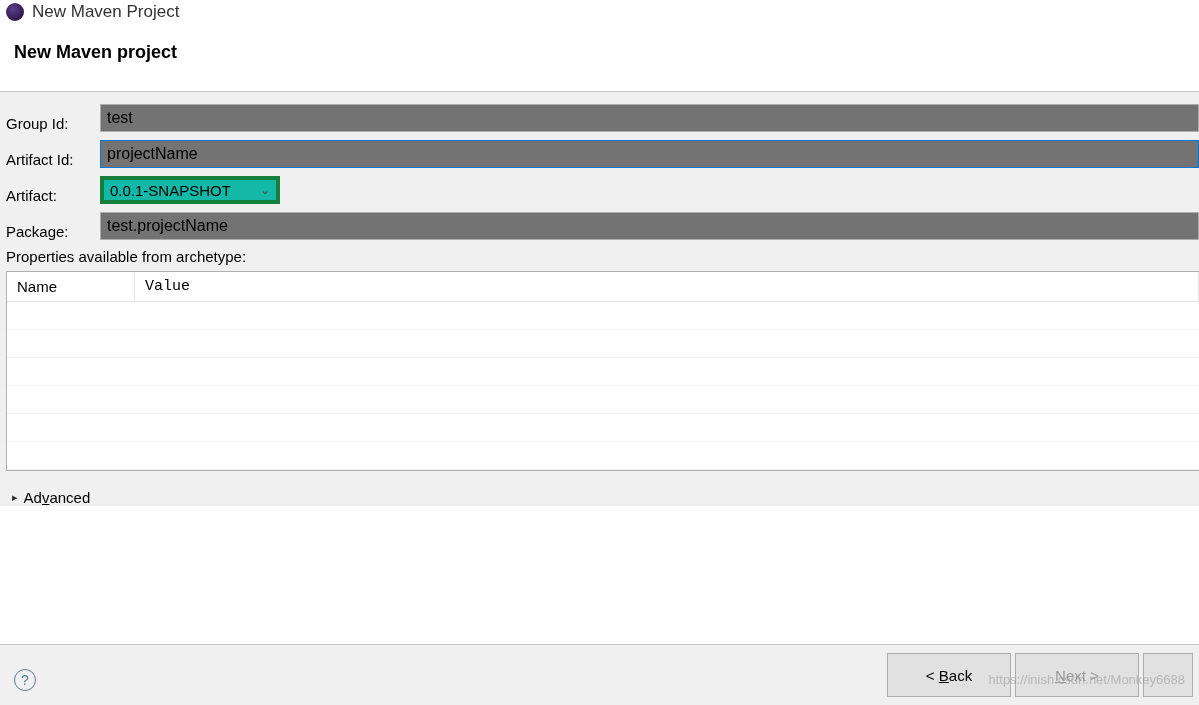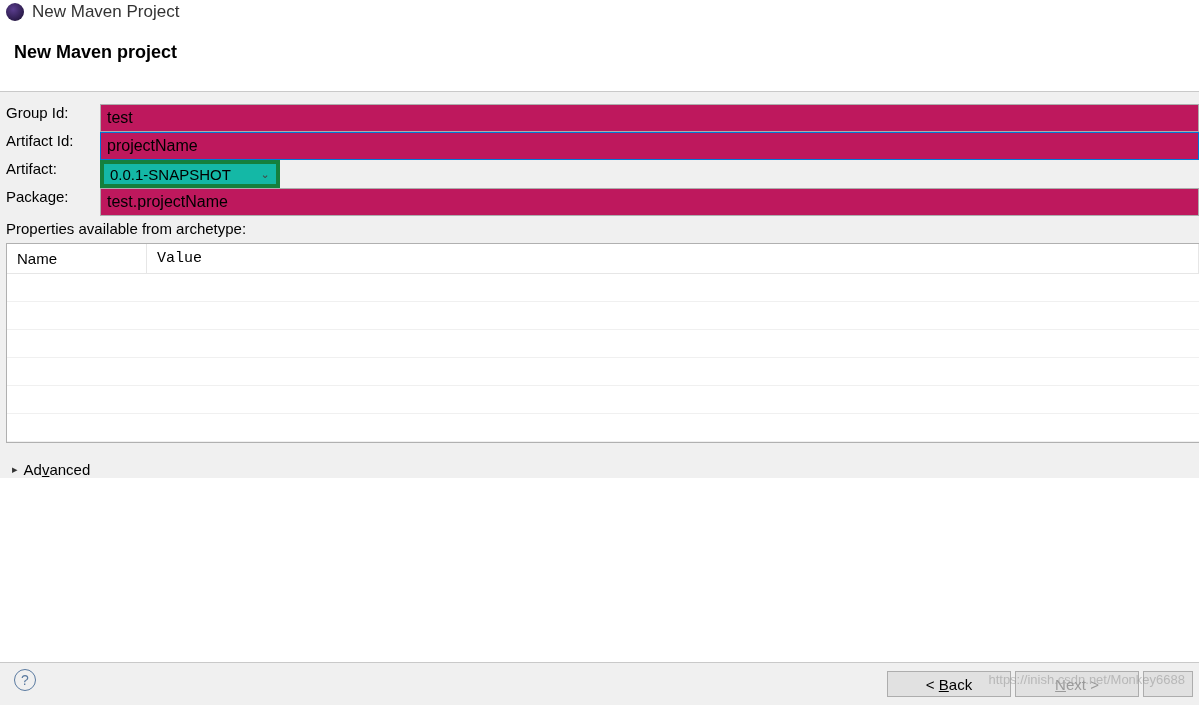--- a/index.html
+++ b/index.html
@@ -45,34 +45,35 @@
     }
     .divider {
       border-top: 1px solid #c9c9c9;
     }
     .form-area {
       background: #f0f0f0;
       padding: 12px 0 0 6px;
     }
     .form-row {
       display: flex;
-      align-items: flex-start;
+      align-items: flex-end;
+      margin-bottom: 8px;
     }
     .form-label {
       width: 94px;
       font-size: 15px;
       flex-shrink: 0;
     }
     .text-input {
       flex: 1;
       height: 28px;
       padding: 2px 6px;
       font-size: 16px;
       font-family: inherit;
-      background: #be185d;
+      background: #737373;
       border: 1px solid #adadad;
       outline: none;
       margin-right: 0;
     }
     .text-input.focused {
       border: 1px solid #0078d7;
     }
     .combo {
       display: flex;
       align-items: center;
@@ -108,21 +109,21 @@
       display: flex;
       background: #fff;
       border-bottom: 1px solid #e6e6e6;
     }
     .th {
       padding: 6px 10px;
       font-size: 15px;
       border-right: 1px solid #e6e6e6;
       text-align: left;
     }
-    .th-name { width: 140px; }
+    .th-name { width: 128px; }
     .th-value { flex: 1; font-family: Liberation Mono, monospace; }
     .table-body-row {
       height: 28px;
       border-bottom: 1px solid #f0f0f0;
     }
     .advanced-row {
       display: flex;
       align-items: center;
       margin: 18px 0 0 6px;
       font-size: 15px;
@@ -159,21 +160,21 @@
       border-radius: 50%;
       display: flex;
       align-items: center;
       justify-content: center;
       color: #5a7aa0;
       font-size: 14px;
       cursor: pointer;
     }
     .btn {
       min-width: 124px;
-      height: 26px;
+      height: 44px;
       background: #e1e1e1;
       border: 1px solid #adadad;
       font-size: 15px;
       font-family: inherit;
       cursor: pointer;
       padding: 0 24px;
     }
     .btn.disabled {
       color: #9a9a9a;
       cursor: default;

